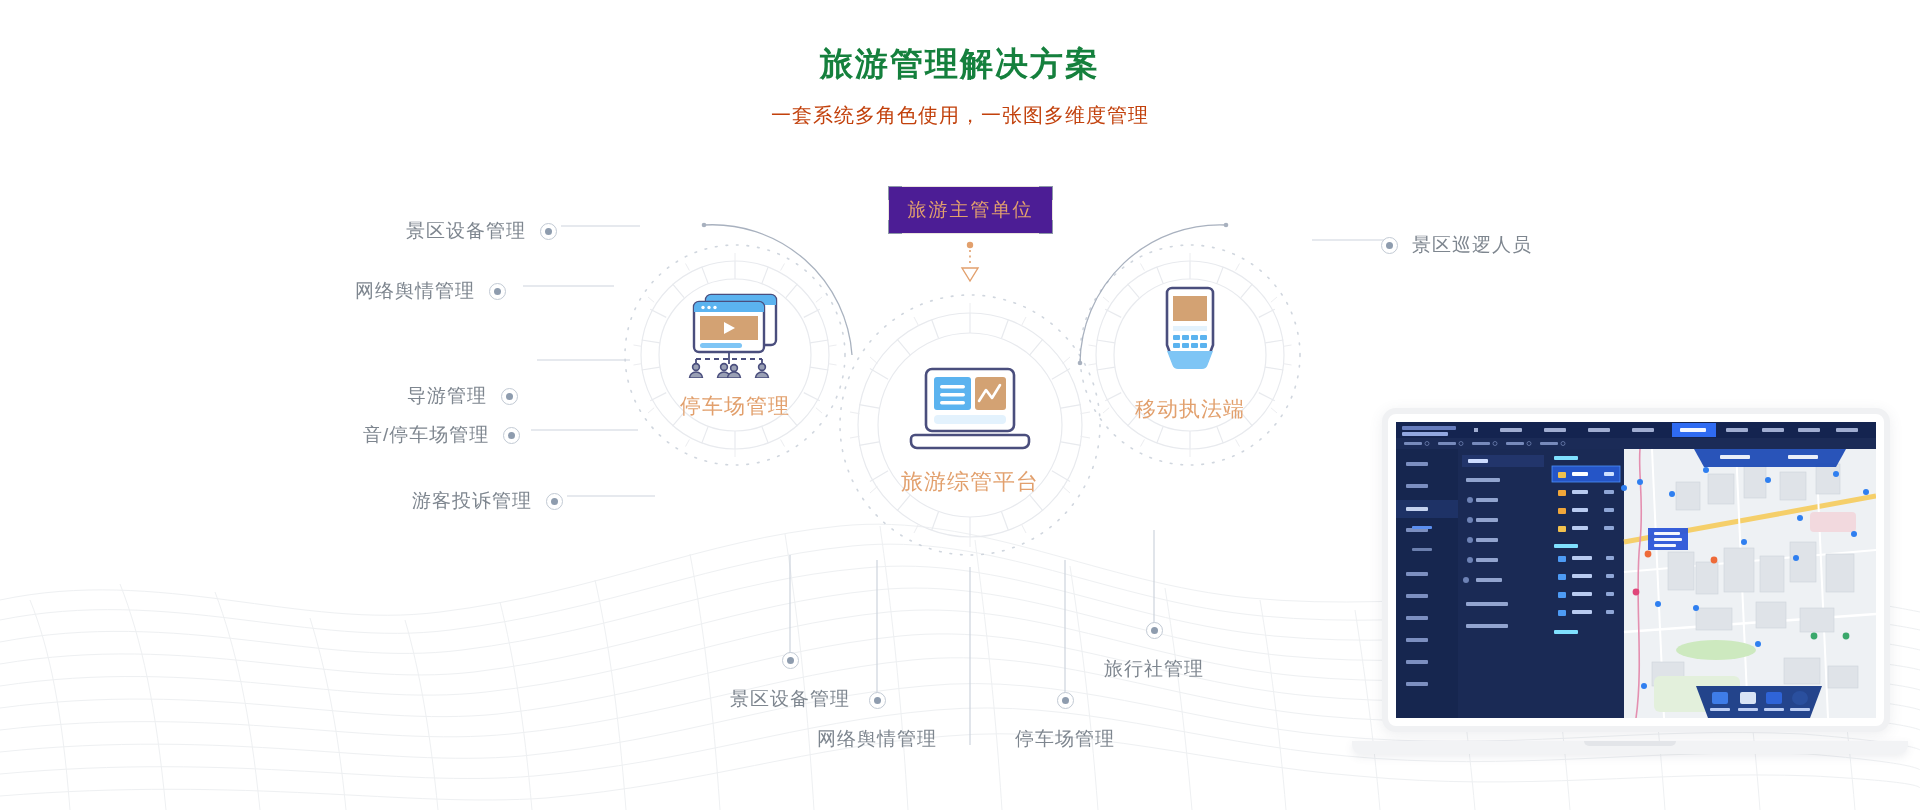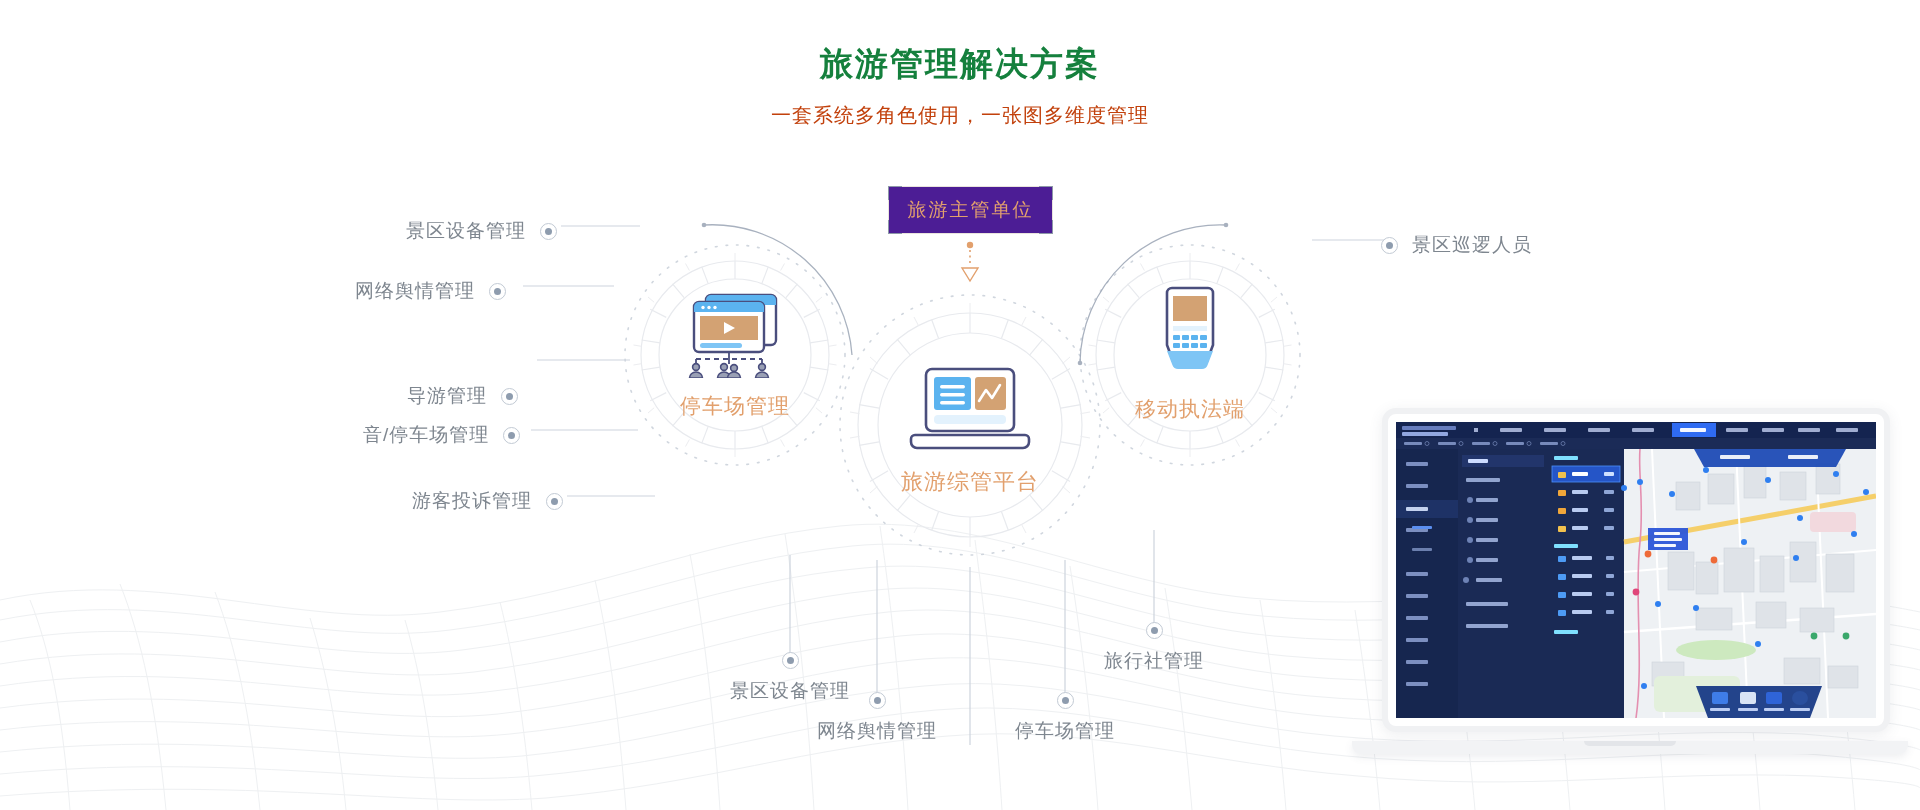--- a/index.html
+++ b/index.html
@@ -69,21 +69,21 @@
     border:1.5px solid #c2cad4;background:#ffffff;
     display:flex;align-items:center;justify-content:center;flex:none;
   }
   .dot i{display:block;width:7px;height:7px;border-radius:50%;background:#8e9cae;}
   .leaf.left .txt{margin-right:14px;}
   .leaf.right .txt{margin-left:14px;}
 
   
   .leafb{position:absolute;z-index:7;text-align:center;white-space:nowrap;}
   .leafb .dot{margin:0 auto;}
-  .leafb .txt{margin-top:9px;font-size:19px;color:#7e868f;letter-spacing:1px;}
+  .leafb .txt{margin-top:17px;font-size:19px;color:#7e868f;letter-spacing:1px;}
 
   
   .laptop{position:absolute;left:1352px;top:408px;width:556px;height:356px;z-index:9;}
   .lid{
     position:absolute;left:30px;top:0;width:496px;height:312px;
     background:#ffffff;border:6px solid #f0f1f3;border-radius:14px;
     box-shadow:0 3px 14px rgba(80,90,110,.10);
     overflow:hidden;
   }
   .screen{position:absolute;left:8px;top:8px;right:8px;bottom:8px;background:#0f1c3f;overflow:hidden;}

